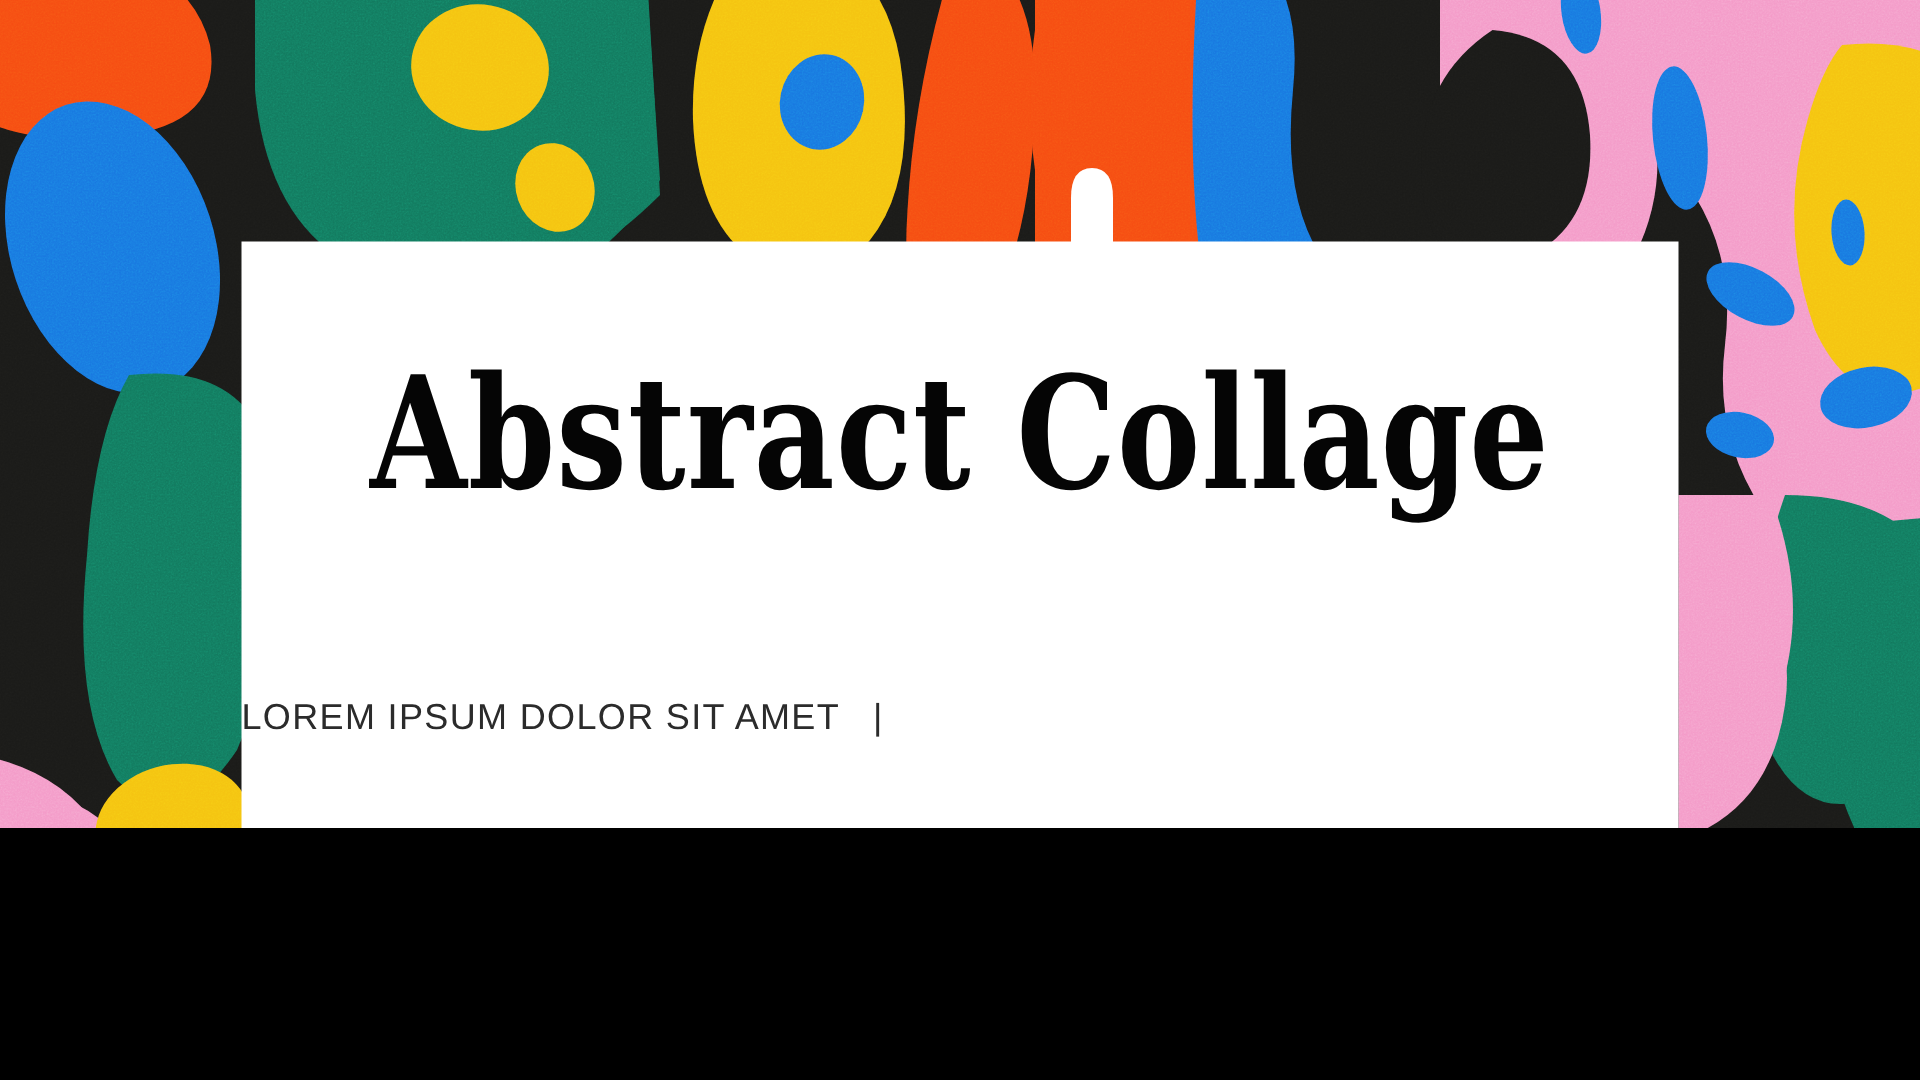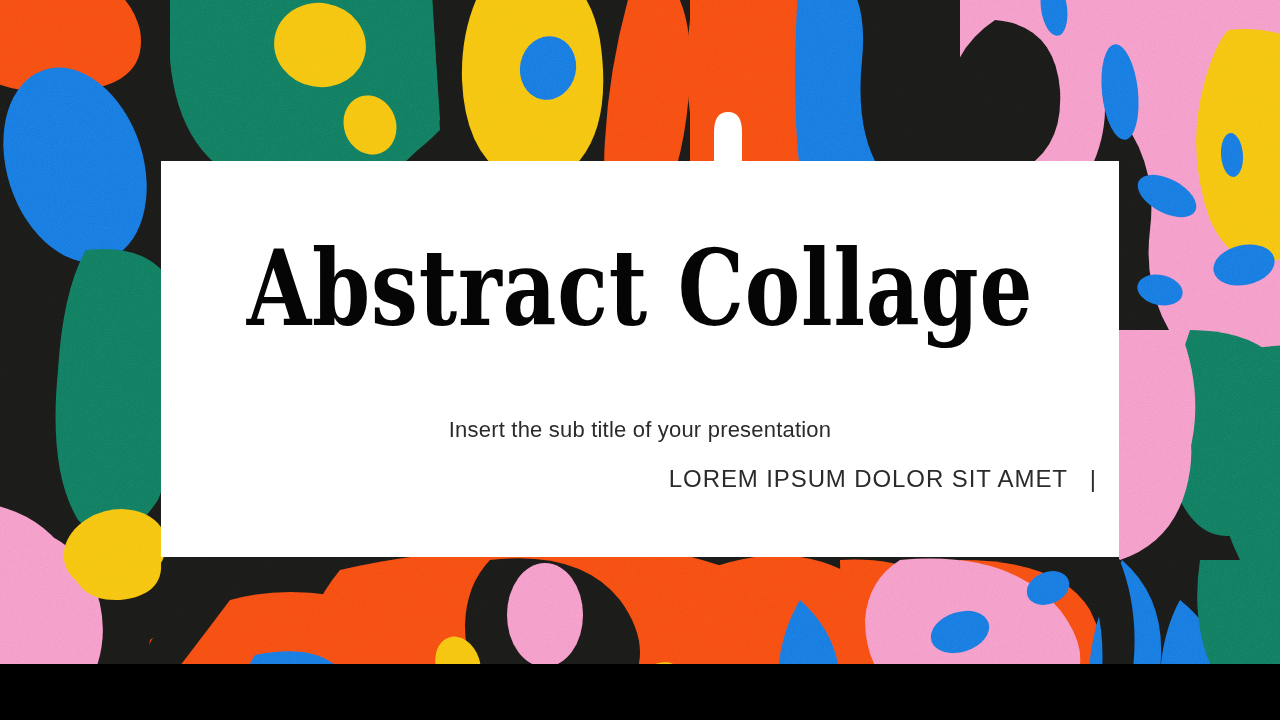--- a/index.html
+++ b/index.html
@@ -4,21 +4,21 @@
 <title>Abstract Collage</title>
 <style>
   html, body {
     margin: 0;
     padding: 0;
     background: #000;
   }
   #slide {
     position: relative;
     width: 1280px;
-    height: 664px;
+    height: 552px;
     overflow: hidden;
     font-family: "Liberation Sans", sans-serif;
     background: #1a1a18;
   }
 
   
   #collage-bg {
     position: absolute;
     inset: 0;
     width: 1280px;
@@ -78,21 +78,21 @@
     letter-spacing: .2px;
     color: #2b2b2b;
   }
 
   #footer-line {
     position: absolute;
     top: 304px;
     left: 0;
     width: 100%;
     display: flex;
-    justify-content: flex-end;
+    justify-content: flex-start;
     align-items: center;
     gap: 0px;
     font-size: 24px;
     font-weight: 400;
     letter-spacing: .9px;
     color: #2b2b2b;
     white-space: nowrap;
   }
   #footer-line .sep {
     display: inline-block;
@@ -221,21 +221,20 @@
         <feColorMatrix type="saturate" values="0"></feColorMatrix>
       </filter>
       <rect width="1280" height="720" filter="url(#noiseFilter)"></rect>
     </svg>
   </div>
 
   <div id="title-card">
 
     <h1 id="slide-title">Abstract Collage</h1>
 
-    <div id="subtitle">Insert the sub title of your presentation</div>
 
     <div id="footer-line">
       <span>LOREM IPSUM DOLOR SIT AMET</span>
       <span class="sep">|</span>
     </div>
 
   </div>
 
 </div>
 

